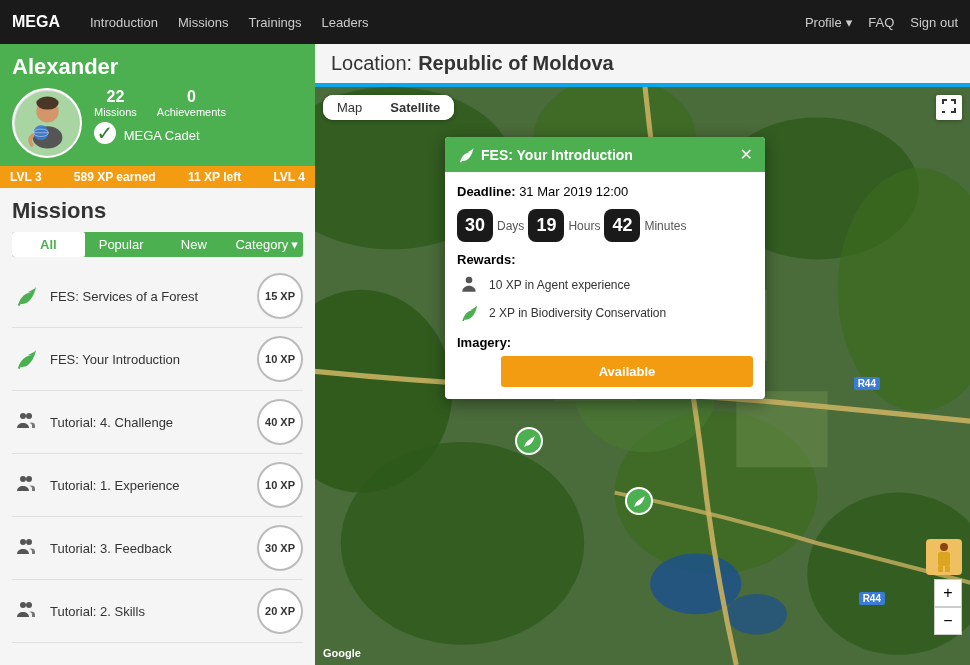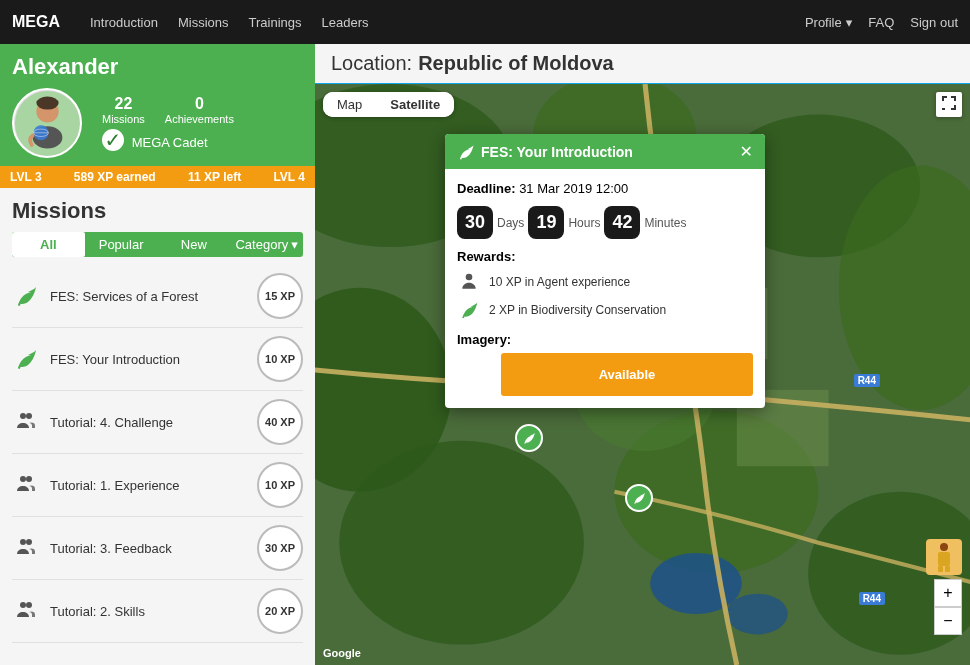--- a/index.html
+++ b/index.html
@@ -66,22 +66,22 @@
       padding: 10px 12px 8px;
     }
     #profile-header .username {
       color: #fff;
       font-size: 22px;
       font-weight: bold;
       margin-bottom: 8px;
     }
     #profile-info {
       display: flex;
-      align-items: center;
-      gap: 20px;
+      align-items: flex-start;
+      gap: 12px;
     }
     #avatar {
       width: 70px;
       height: 70px;
       border-radius: 50%;
       background: #ddd;
       overflow: hidden;
       flex-shrink: 0;
       border: 2px solid #fff;
       display: flex;
@@ -221,21 +221,21 @@
       flex-direction: column;
       position: relative;
       overflow: hidden;
     }
 
     #location-header {
       background: #f5f5f5;
       padding: 8px 16px;
       display: flex;
       align-items: center;
-      border-bottom: 1px solid #0ea5e9;
+      border-bottom: 4px solid #0ea5e9;
     }
     #location-header .location-label {
       font-size: 20px;
       color: #333;
     }
     #location-header .location-name {
       font-size: 20px;
       font-weight: bold;
       color: #333;
       margin-left: 6px;
@@ -446,21 +446,21 @@
     }
     .popup-status .label {
       font-weight: bold;
       font-size: 13px;
       margin-bottom: 6px;
     }
     .status-available {
       background: #f39c12;
       color: #fff;
       text-align: center;
-      padding: 14px;
+      padding: 8px;
       border-radius: 3px;
       font-size: 13px;
       font-weight: bold;
       cursor: pointer;
       margin-left: 44px;
     }
 
     
     .road-label {
       position: absolute;

